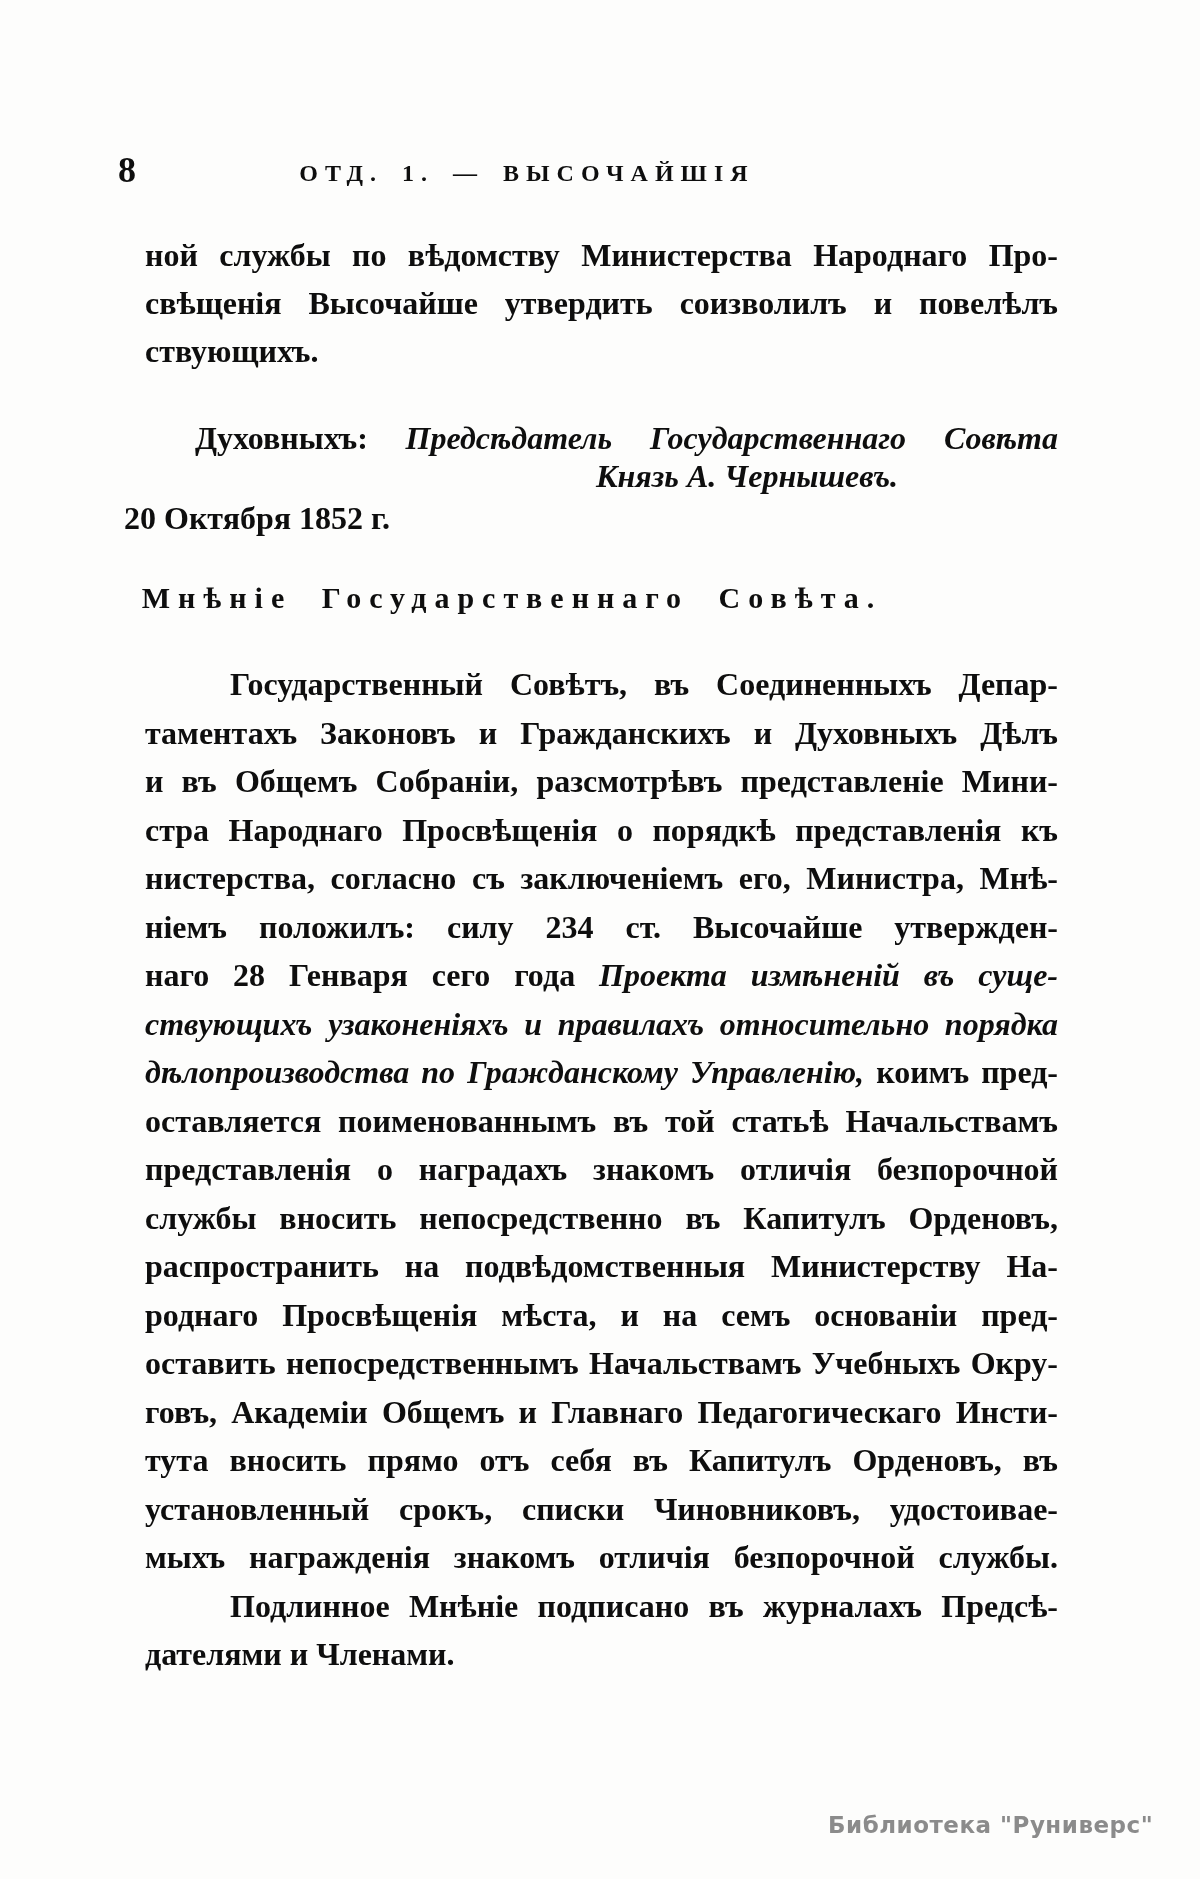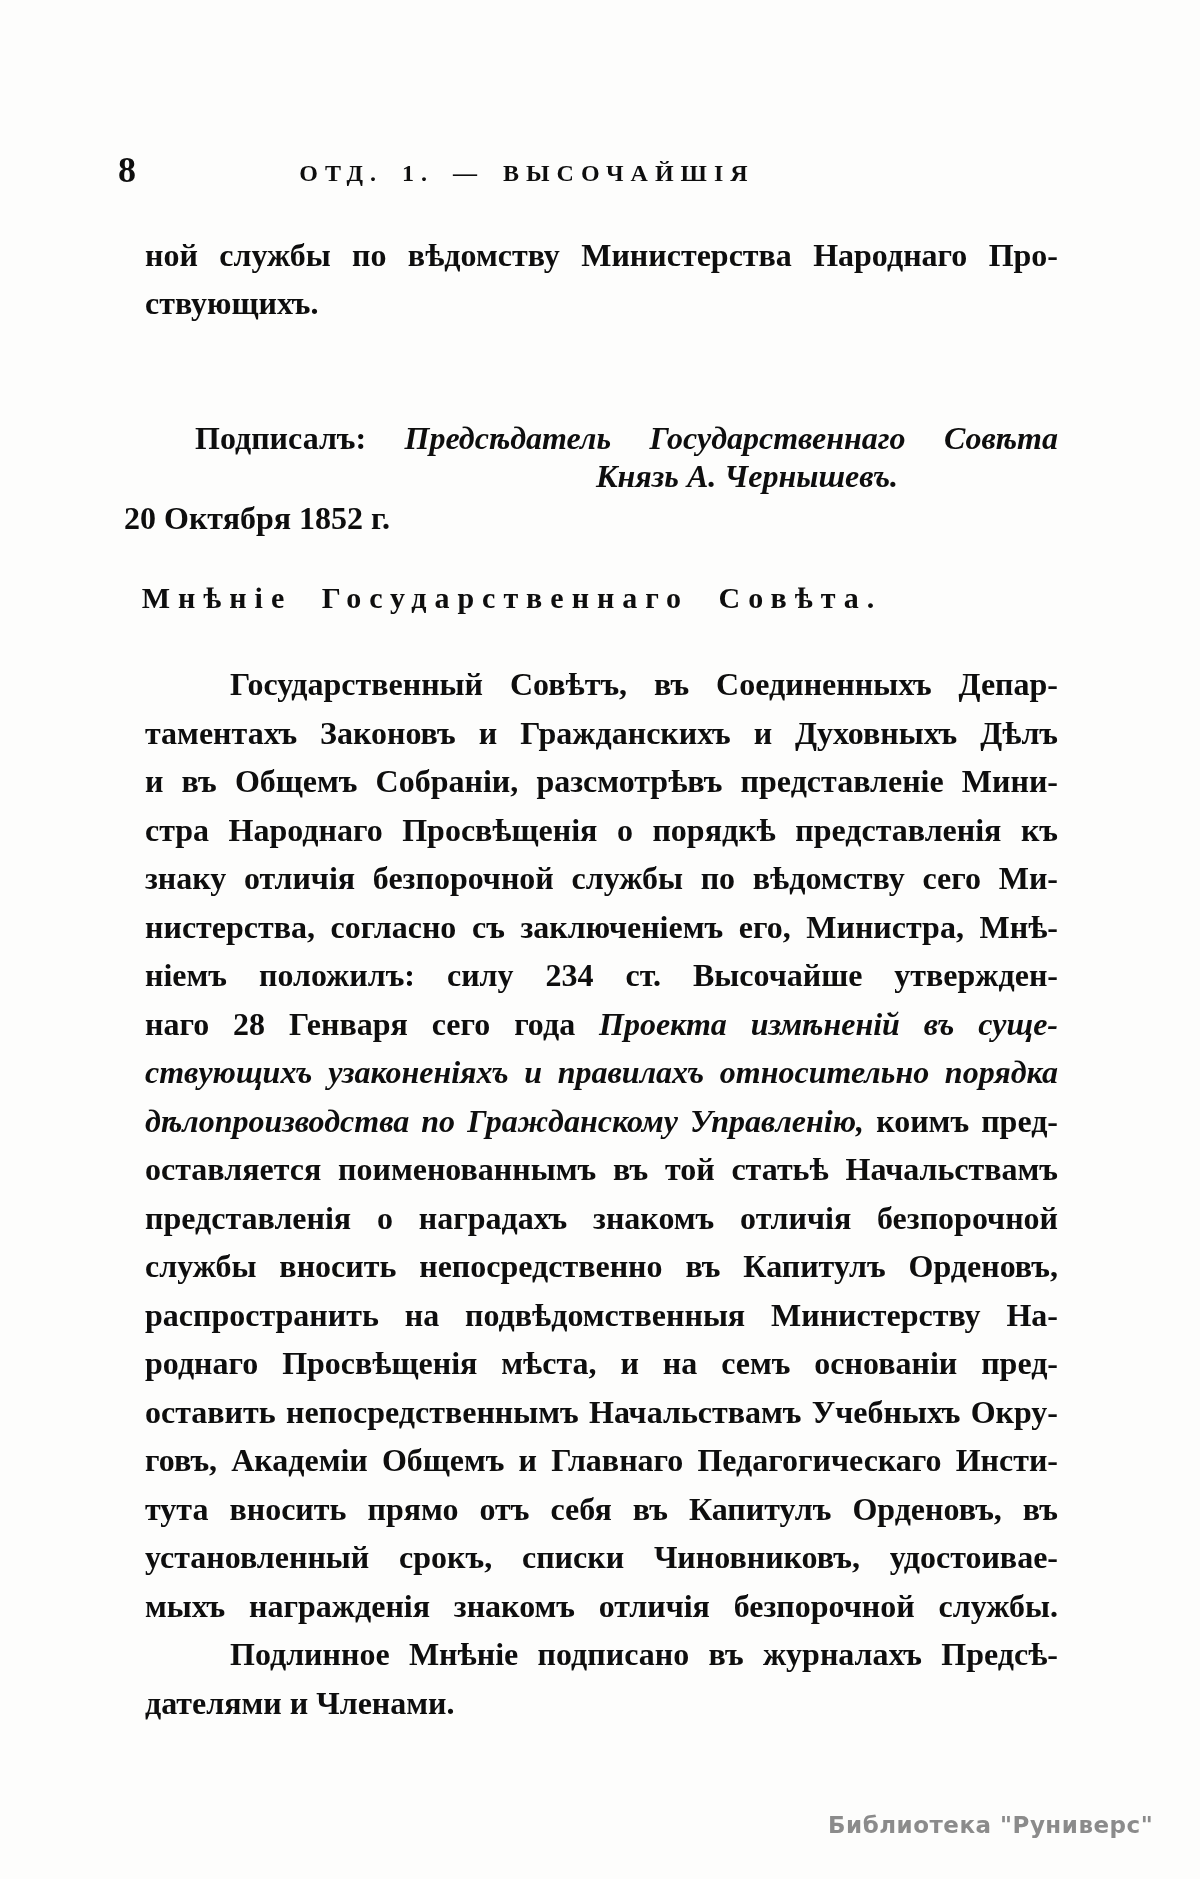--- a/index.html
+++ b/index.html
@@ -67,37 +67,37 @@
 <body>
 
 <div id="page">
 
   <div class="pnum">8</div>
 
   <div class="rhead">ОТД. 1. — ВЫСОЧАЙШІЯ</div>
 
   <div class="intro">
     <span class="ln jl">ной службы по вѣдомству Министерства Народнаго Про-</span>
+    <span class="ln jl">свѣщенія Высочайше утвердить соизволилъ и повелѣлъ</span>
     <span class="ln fl">ствующихъ.</span>
   </div>
 
-  <div class="sig1 jl"><span>Подписалъ:</span> <span class="it">Предсѣдатель Государственнаго Совѣта</span></div>
+  <div class="sig1 jl"><span>Духовныхъ:</span> <span class="it">Предсѣдатель Государственнаго Совѣта</span></div>
 
   <div class="sig2"><span class="it">Князь А. Чернышевъ.</span></div>
 
   <div class="date">20 Октября 1852 г.</div>
 
   <div class="heading">Мнѣніе Государственнаго Совѣта.</div>
 
   <div class="opbody">
     <span class="ln jl ind"><span>Государственный Совѣтъ, въ Соединенныхъ Депар-</span></span>
     <span class="ln jl"><span>таментахъ Законовъ и Гражданскихъ и Духовныхъ Дѣлъ</span></span>
     <span class="ln jl"><span>и въ Общемъ Собраніи, разсмотрѣвъ представленіе Мини-</span></span>
     <span class="ln jl"><span>стра Народнаго Просвѣщенія о порядкѣ представленія къ</span></span>
-    <span class="ln jl"><span>знаку отличія безпорочной службы по вѣдомству сего Ми-</span></span>
     <span class="ln jl"><span>нистерства, согласно съ заключеніемъ его, Министра, Мнѣ-</span></span>
     <span class="ln jl"><span>ніемъ положилъ: силу 234 ст. Высочайше утвержден-</span></span>
     <span class="ln jl"><span>наго 28 Генваря сего года</span> <span class="it">Проекта измѣненій въ суще-</span></span>
     <span class="ln jl"><span class="it">ствующихъ узаконеніяхъ и правилахъ относительно порядка</span></span>
     <span class="ln jl"><span class="it">дѣлопроизводства по Гражданскому Управленію,</span> <span>коимъ пред-</span></span>
     <span class="ln jl"><span>оставляется поименованнымъ въ той статьѣ Начальствамъ</span></span>
     <span class="ln jl"><span>представленія о наградахъ знакомъ отличія безпорочной</span></span>
     <span class="ln jl"><span>службы вносить непосредственно въ Капитулъ Орденовъ,</span></span>
     <span class="ln jl"><span>распространить на подвѣдомственныя Министерству На-</span></span>
     <span class="ln jl"><span>роднаго Просвѣщенія мѣста, и на семъ основаніи пред-</span></span>

